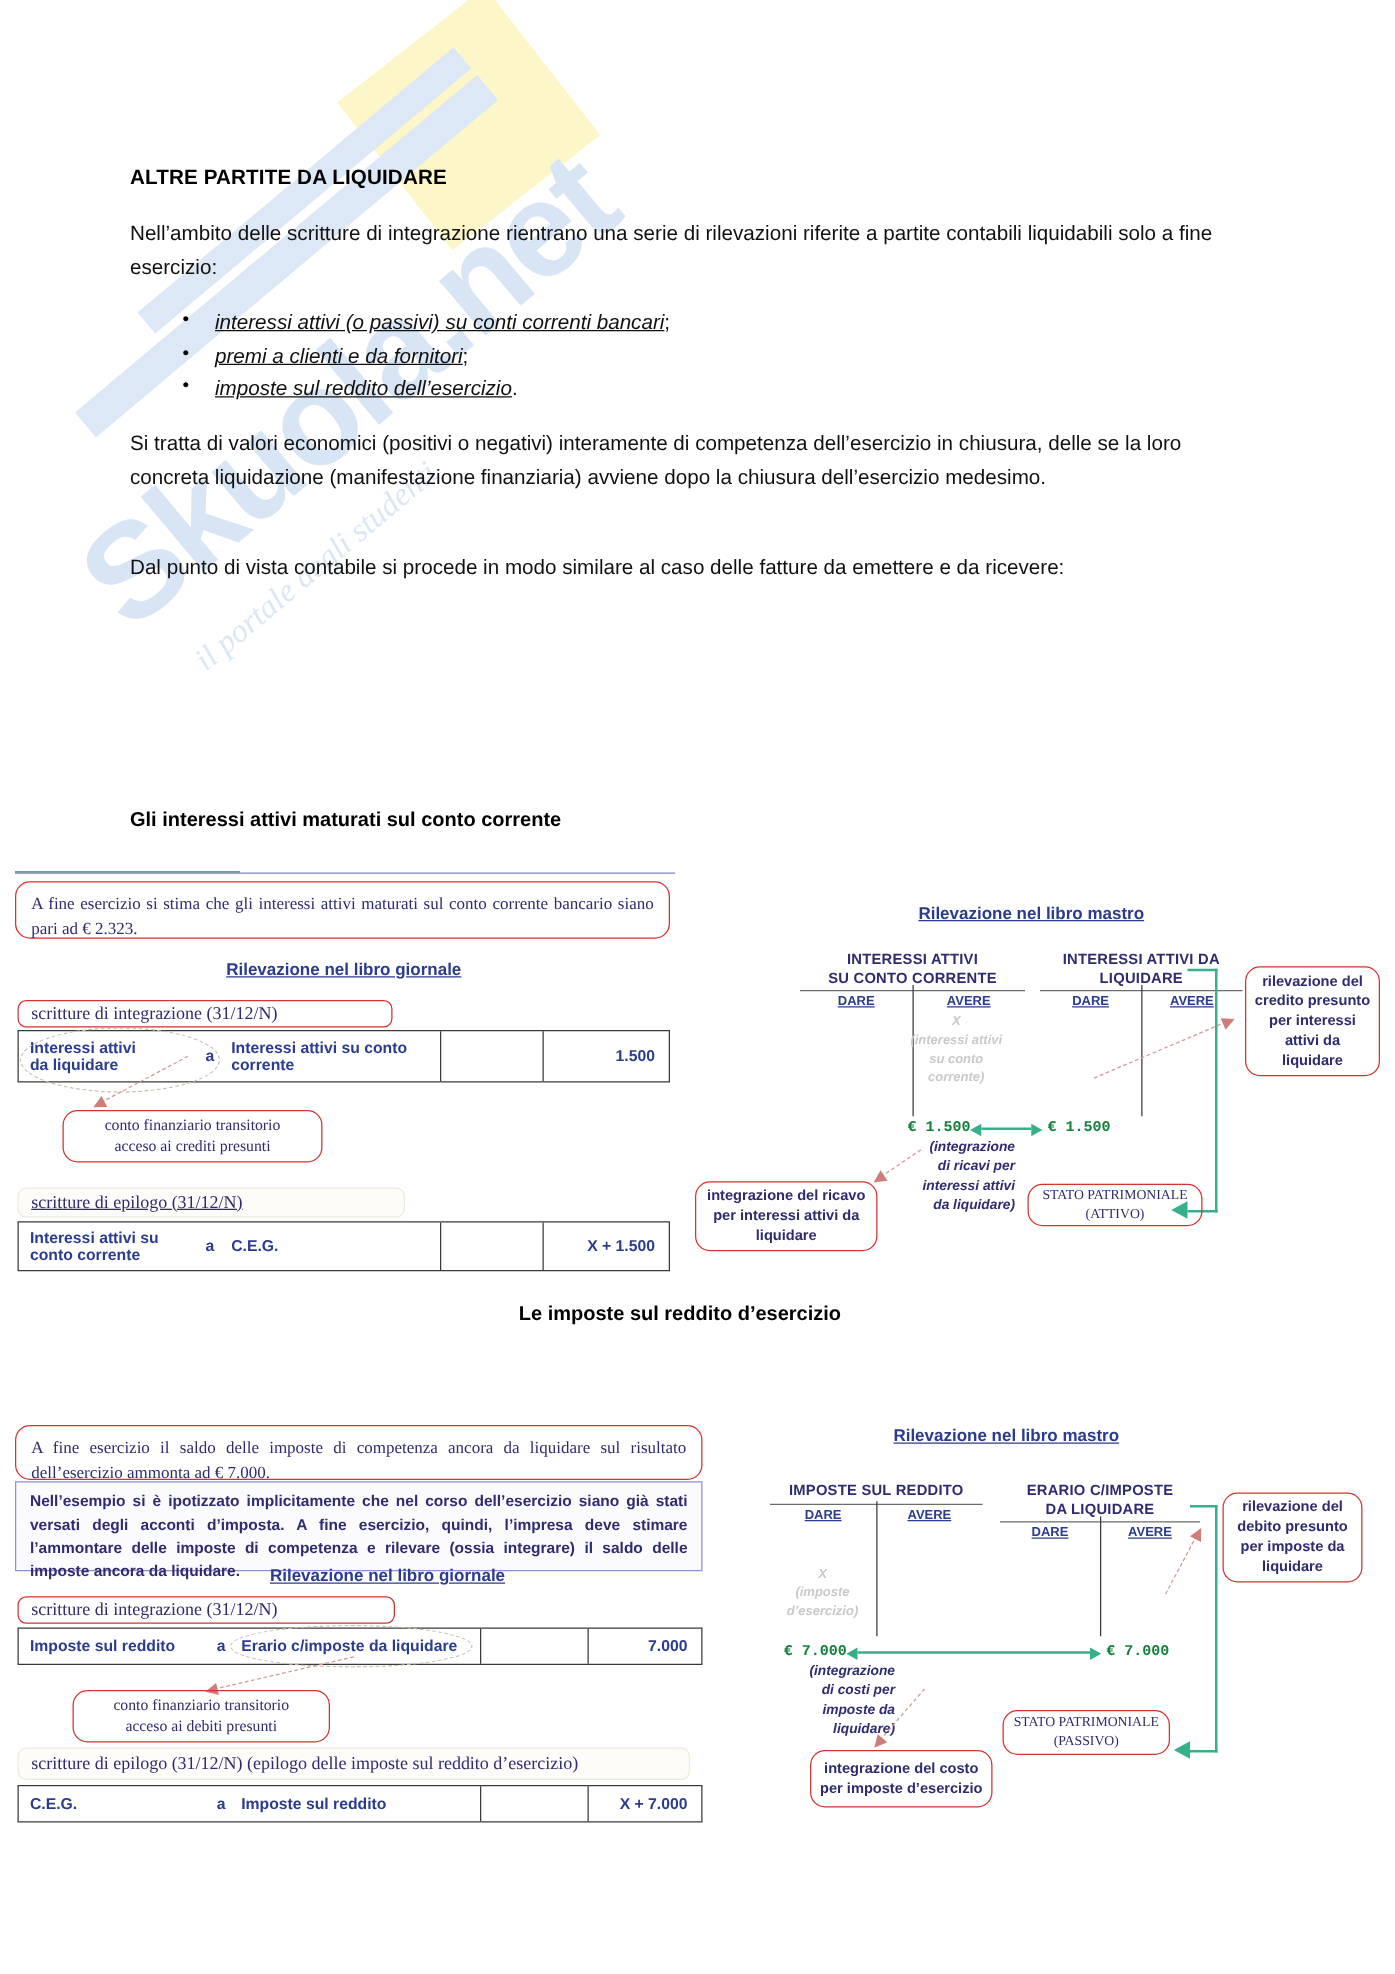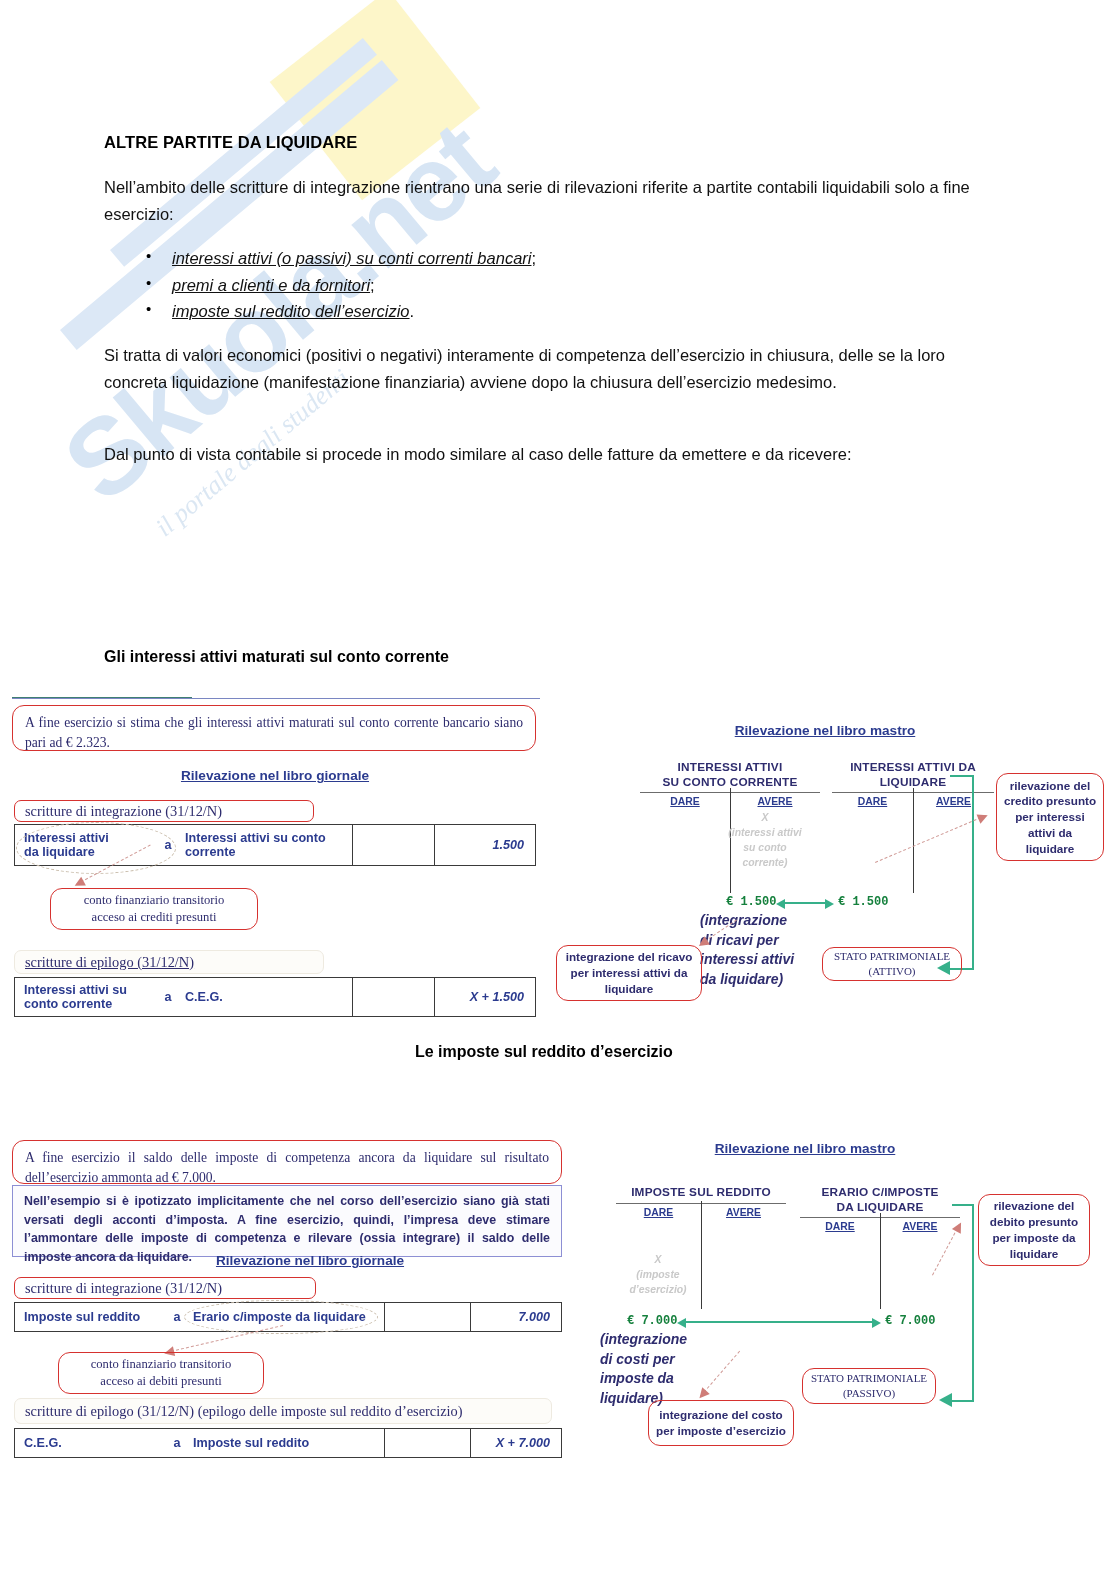--- a/index.html
+++ b/index.html
@@ -98,21 +98,21 @@
   .tag-box.faint{border:1px solid #eeeae0;border-radius:7px;background:#fdfcf9;}
 
   
   .jtable{position:absolute;box-sizing:border-box;border:1.2px solid #3a3a3a;display:flex;}
   .jtable .c{box-sizing:border-box;display:flex;align-items:center;
     font-family:"Liberation Sans",sans-serif;font-weight:bold;font-size:12.6px;color:#2b3b8f;}
   .jtable .c1{padding-left:9px;}
   .jtable .c2{justify-content:center;}
   .jtable .c3{padding-left:4px;}
   .jtable .c4{border-left:1.2px solid #3a3a3a;}
-  .jtable .c5{border-left:1.2px solid #3a3a3a;justify-content:flex-end;padding-right:11px;font-style:italic;}
+  .jtable .c5{border-left:1.2px solid #3a3a3a;justify-content:flex-end;padding-right:11px;}
 
   
   .tacct{position:absolute;}
   .tacct .title{
     font-family:"Liberation Sans",sans-serif;font-weight:bold;font-size:11.8px;
     color:#2e2c6e;text-align:center;line-height:1.25;letter-spacing:0.2px;
   }
   .tacct .rule{border-top:1.4px solid #6c6c6c;margin-top:3px;}
   .tacct .dr{
     display:flex;margin-top:3px;
@@ -126,21 +126,21 @@
   .ghost{
     position:absolute;font-family:"Liberation Sans",sans-serif;font-weight:bold;
     font-size:10.4px;color:#c9c9c9;text-align:center;line-height:1.45;font-style:italic;
   }
   .amt{
     position:absolute;font-family:Liberation Mono, monospace;font-weight:bold;
     font-size:12px;color:#15803d;white-space:nowrap;
   }
   .amt-note{
     position:absolute;font-family:"Liberation Sans",sans-serif;font-weight:bold;
-    font-style:italic;font-size:14px;color:#2e2c6e;text-align:left;line-height:1.4;
+    font-style:italic;font-size:11px;color:#2e2c6e;text-align:right;line-height:1.4;
   }
 
   .greenarrow{position:absolute;height:0;border-top:2.4px solid #36b08a;}
   .greenarrow::before,.greenarrow::after{
     content:"";position:absolute;top:-5px;width:0;height:0;
     border-top:5.5px solid transparent;border-bottom:5.5px solid transparent;
   }
   .greenarrow.both::before{left:-9px;border-right:9px solid #36b08a;}
   .greenarrow.both::after{right:-9px;border-left:9px solid #36b08a;}
 

